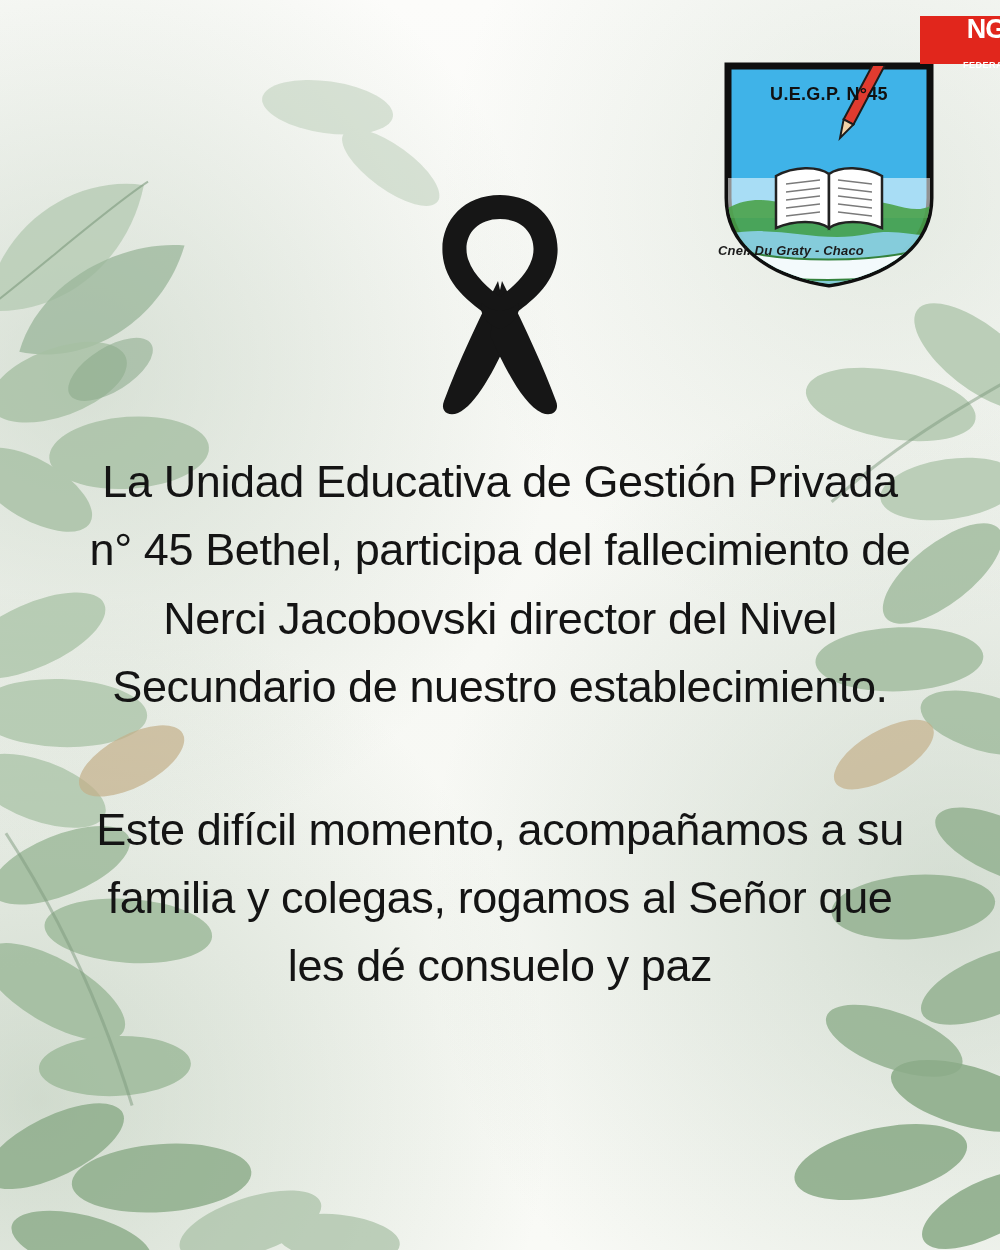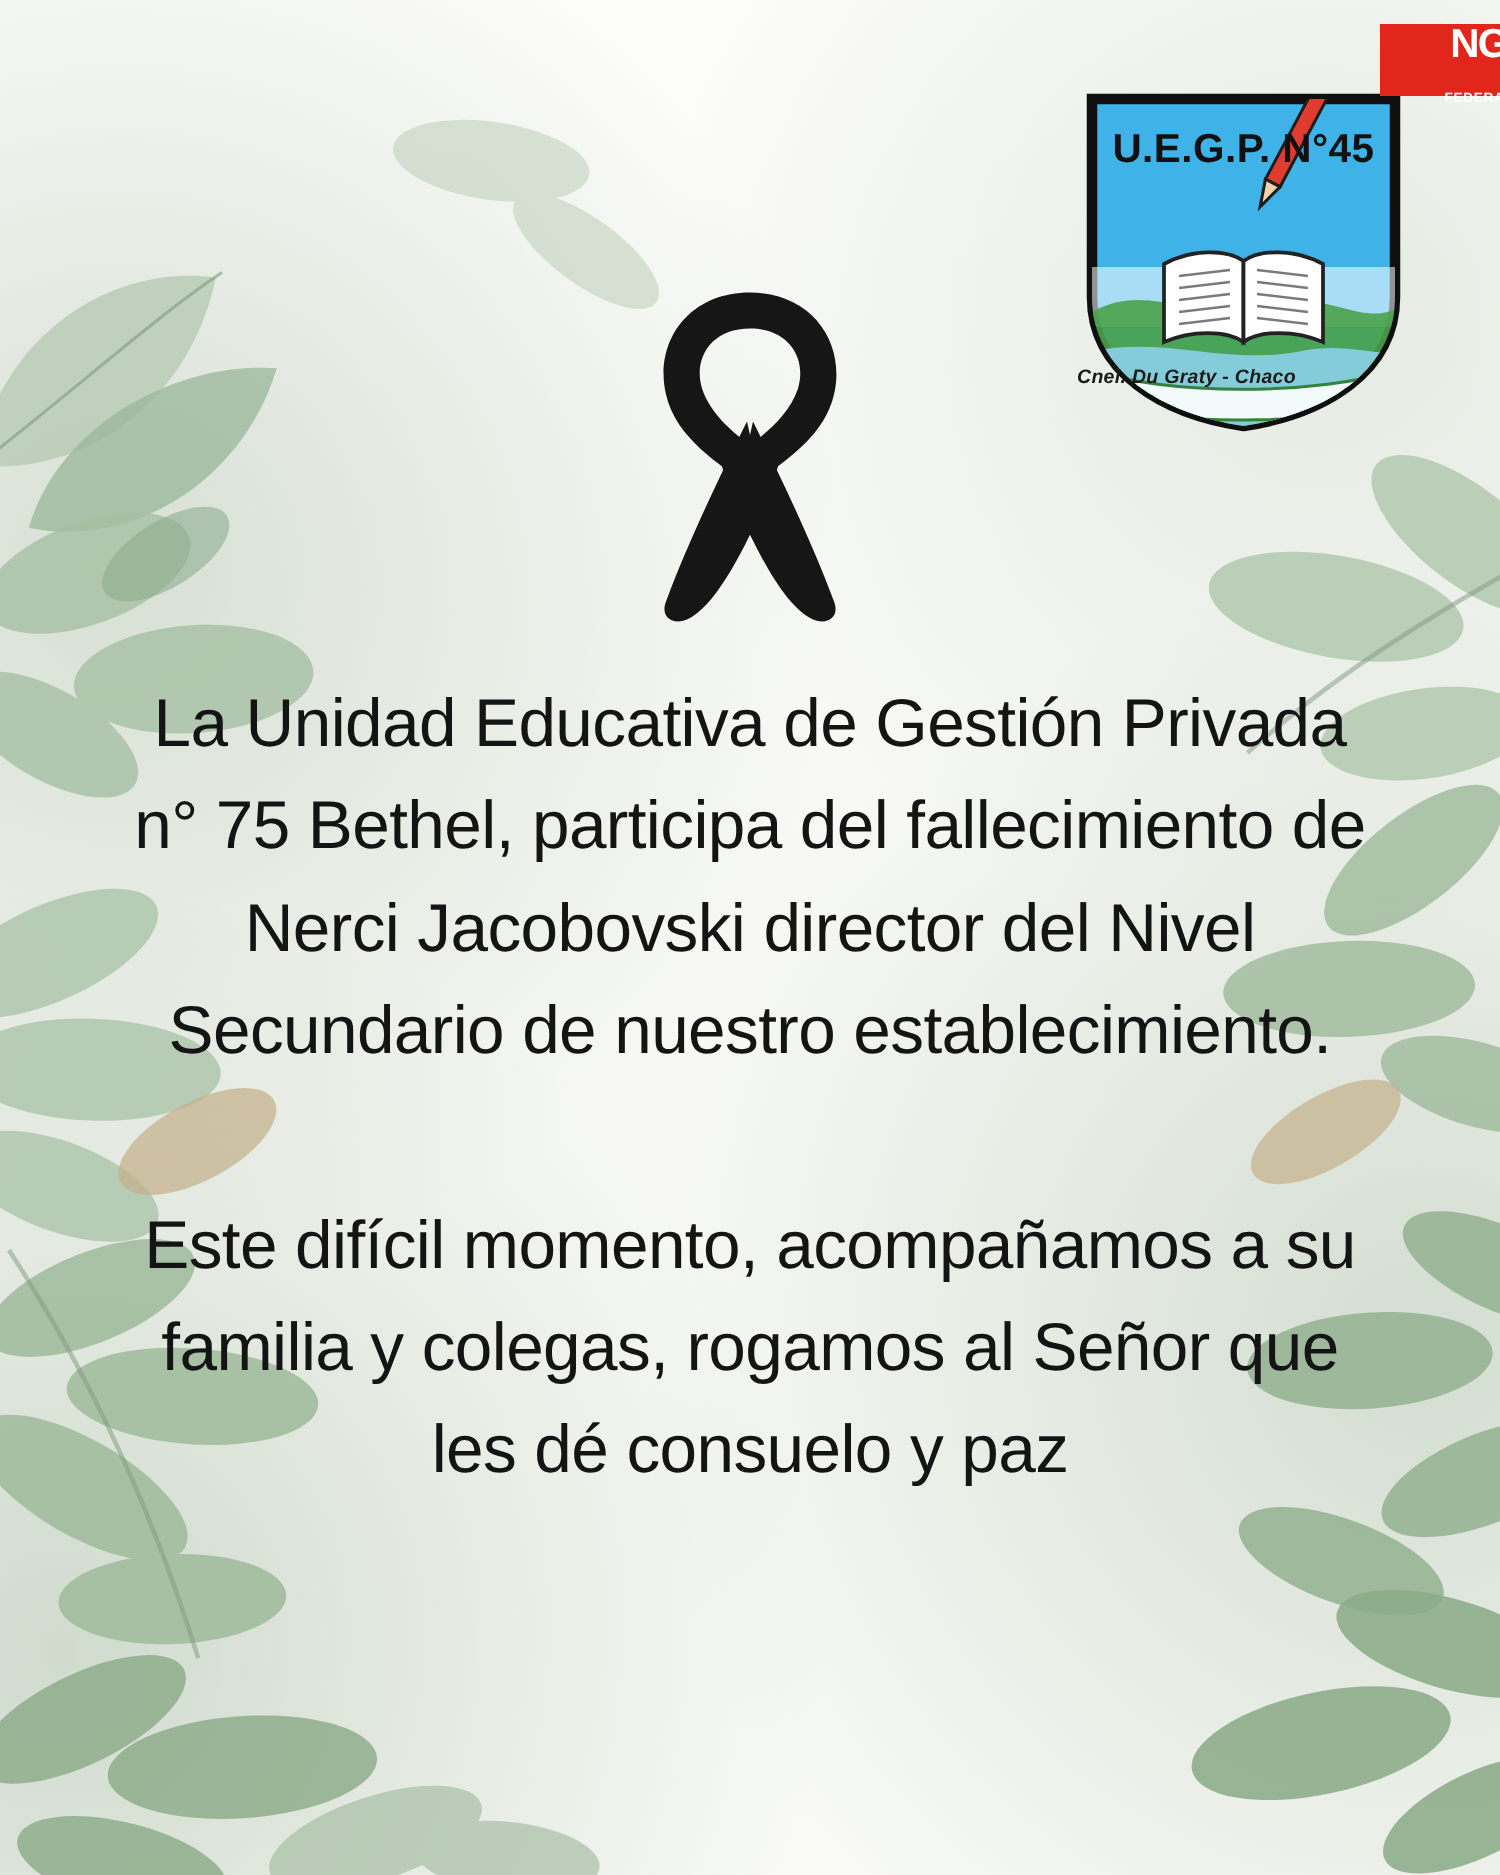--- a/index.html
+++ b/index.html
@@ -76,21 +76,21 @@
   .crest-shield {
     position: absolute;
     inset: 0;
   }
   .crest-title {
     position: absolute;
     top: 26px;
     left: 0;
     width: 100%;
     text-align: center;
-    font-size: 27px;
+    font-size: 18px;
     font-weight: 700;
     color: #111;
     letter-spacing: 0.3px;
     font-family: "Liberation Sans", sans-serif;
   }
   .crest-name {
     position: absolute;
     top: 53px;
     left: 0;
     width: 100%;
@@ -286,21 +286,21 @@
 
         <path d="M90 10 C48 10, 26 44, 34 78 C41 108, 70 124, 90 140 C110 124, 139 108, 146 78 C154 44, 132 10, 90 10 Z
                  M90 34 C116 34, 128 54, 122 74 C116 92, 100 104, 90 112 C80 104, 64 92, 58 74 C52 54, 64 34, 90 34 Z" fill-rule="evenodd"></path>
 
         <path d="M72 118 C80 128, 100 128, 108 118 C112 126, 104 140, 90 144 C76 140, 68 126, 72 118 Z"></path>
       </g>
     </svg>
   </div>
 
   <div class="message">
-    <div class="para">La Unidad Educativa de Gestión Privada  n° 75 Bethel, participa del fallecimiento de Nerci Jacobovski director del Nivel Secundario de nuestro establecimiento.</div>
+    <div class="para">La Unidad Educativa de Gestión Privada  n° 45 Bethel, participa del fallecimiento de Nerci Jacobovski director del Nivel Secundario de nuestro establecimiento.</div>
     <div class="para">Este difícil momento, acompañamos a su familia y colegas, rogamos al Señor que les dé consuelo y paz</div>
   </div>
 
   <div class="crest">
     <svg class="crest-shield" viewBox="0 0 222 232">
       <defs>
         <clipPath id="shieldClip">
           <path d="M10 8 H212 V140 C212 190, 165 218, 111 226 C57 218, 10 190, 10 140 Z"></path>
         </clipPath>
       </defs>

